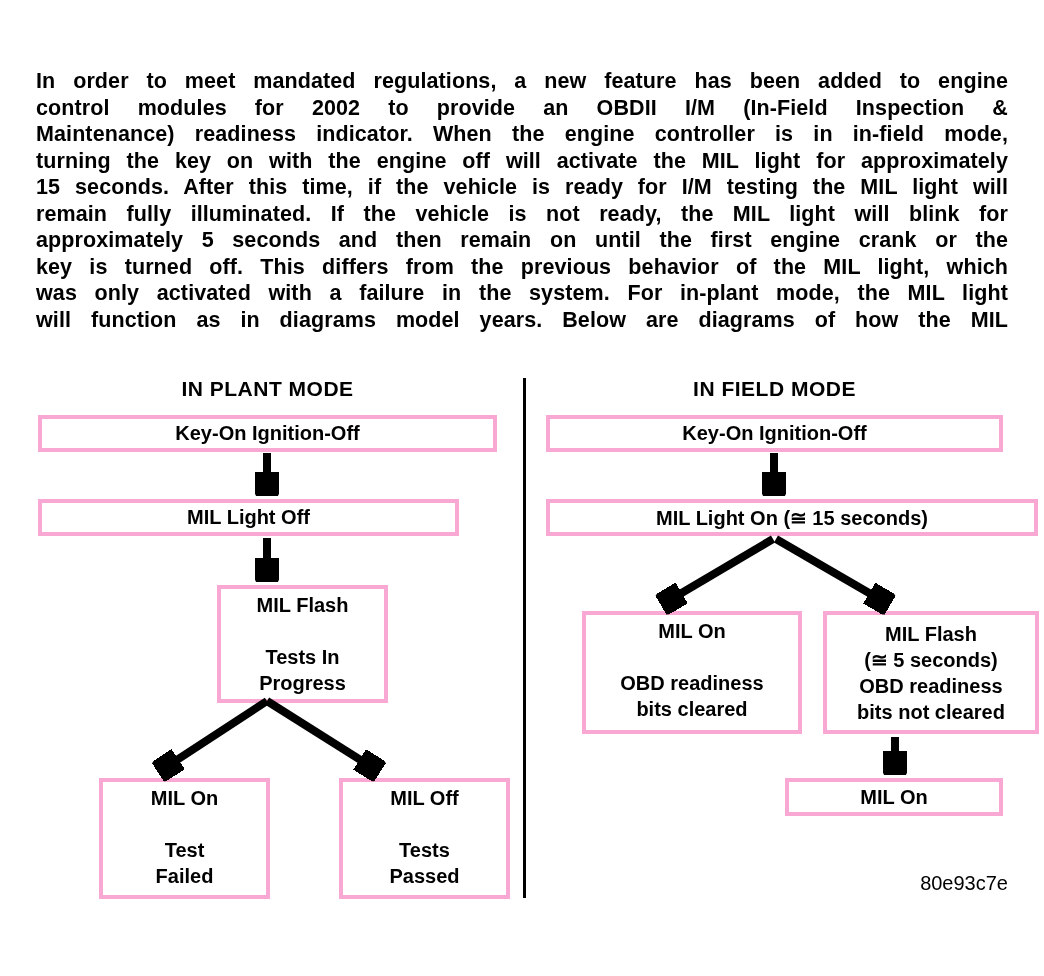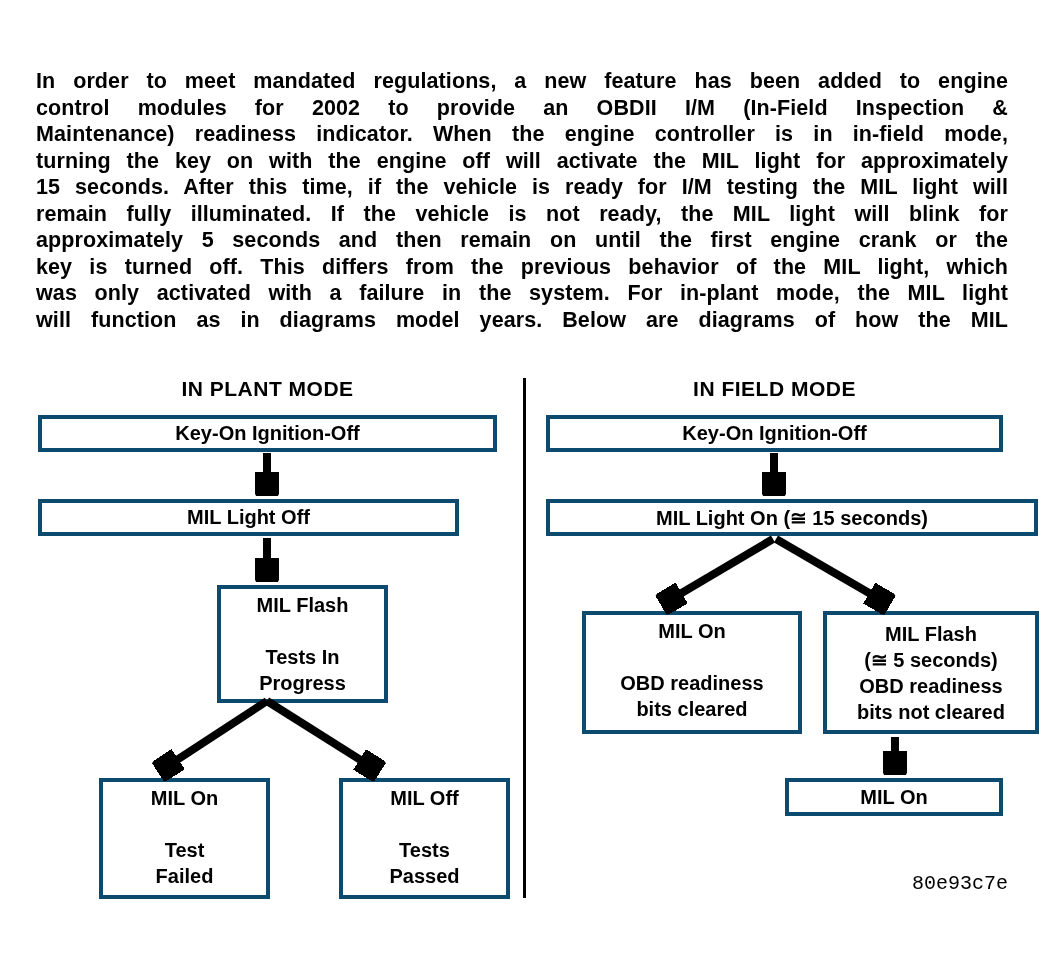--- a/index.html
+++ b/index.html
@@ -43,21 +43,21 @@
     position: absolute;
     top: 377px;
     font-size: 21px;
     font-weight: bold;
     text-align: center;
     letter-spacing: 0.5px;
   }
   .box {
     position: absolute;
     box-sizing: border-box;
-    border: 4px solid #0c4a6e;
+    border: 4px solid #f9a8d4;
     background: #ffffff;
     display: flex;
     flex-direction: column;
     align-items: center;
     justify-content: center;
     text-align: center;
     font-size: 20px;
     font-weight: bold;
   }
   .box.multi {
@@ -90,21 +90,20 @@
     fill: none;
   }
   .figure-code {
     position: absolute;
     left: 880px;
     top: 872px;
     width: 128px;
     text-align: right;
     font-size: 20px;
     font-weight: normal;
-    font-family: Liberation Mono, monospace;
   }
 </style>
 </head>
 <body>
 
 <div class="page">
 
   <div class="intro">
     <div class="jline">In order to meet mandated regulations, a new feature has been added to engine</div>
     <div class="jline">control modules for 2002 to provide an OBDII I/M (In-Field Inspection &amp;</div>

